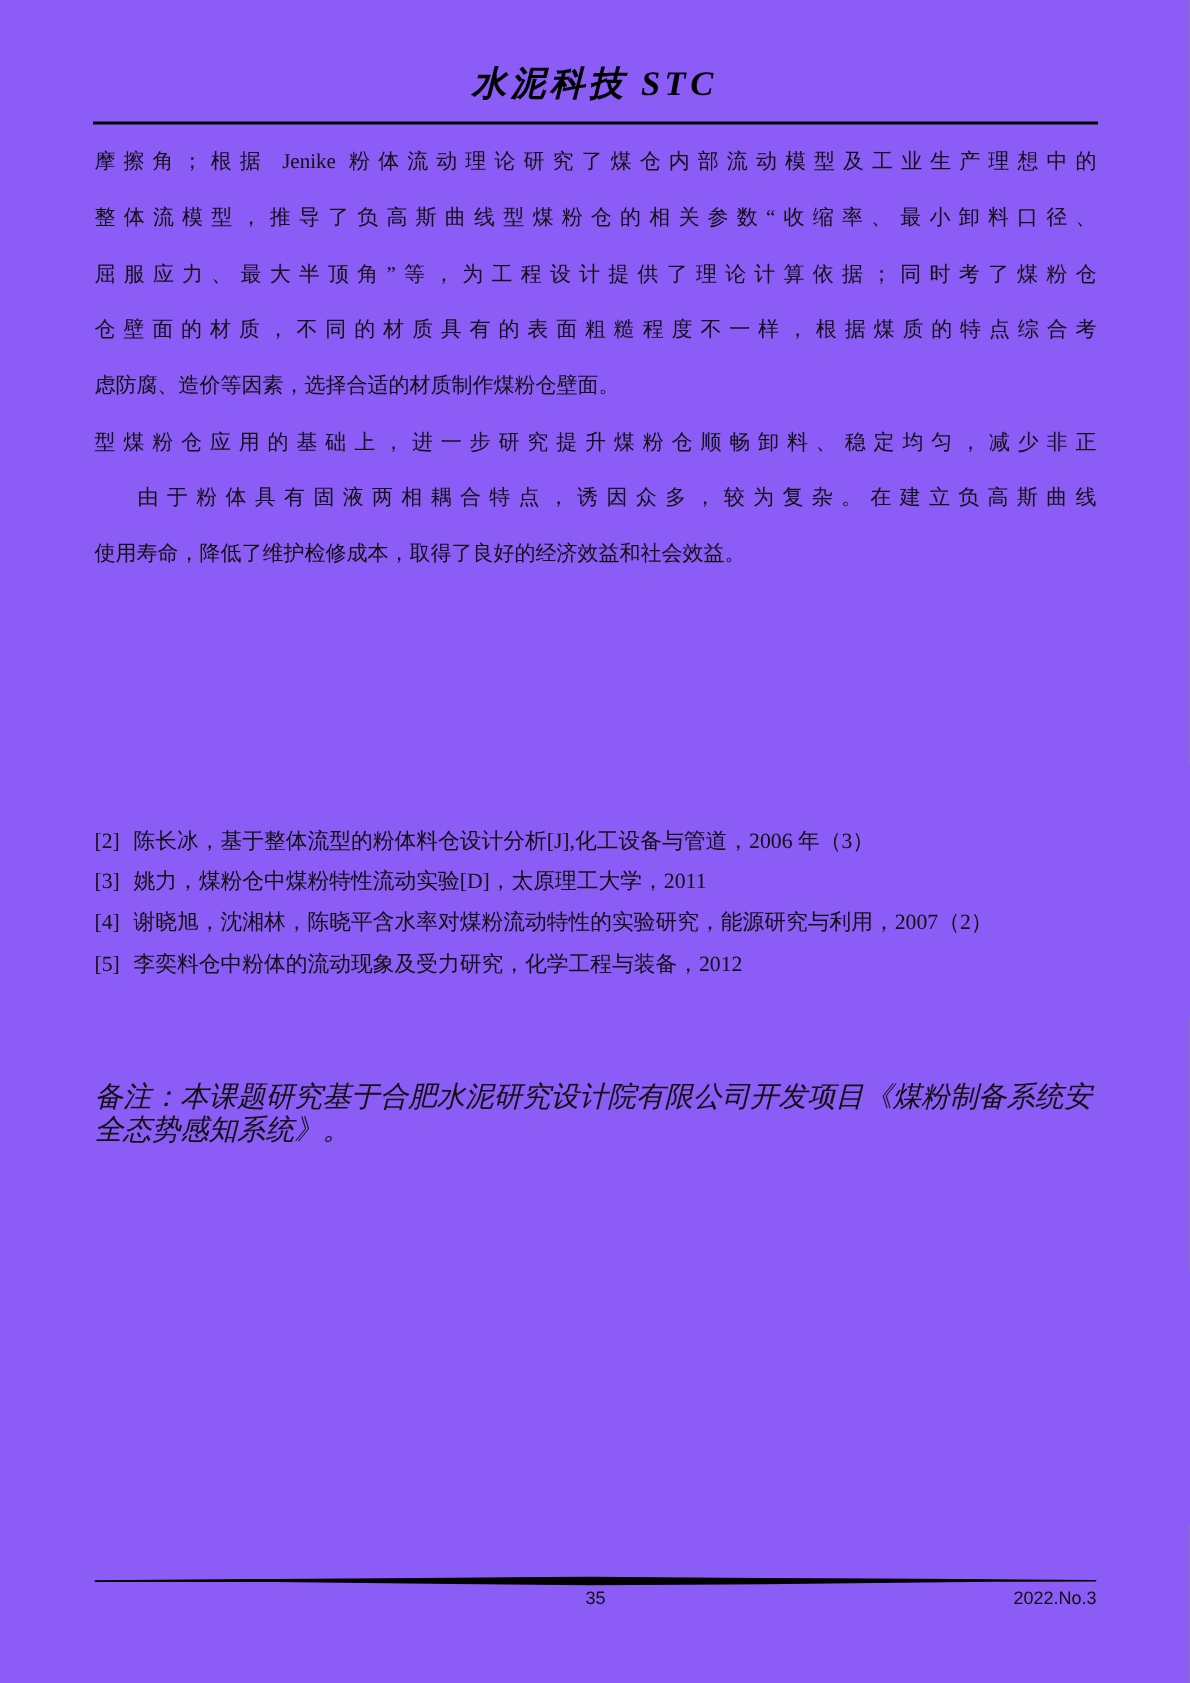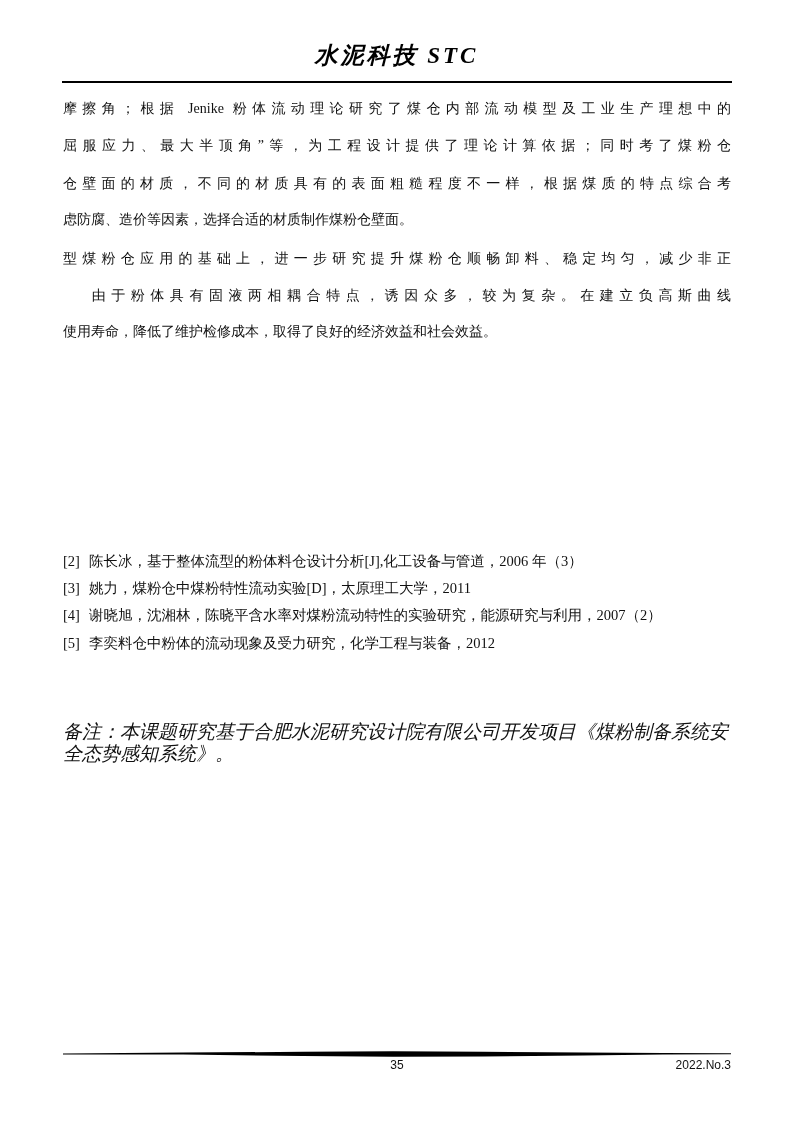--- a/index.html
+++ b/index.html
@@ -1,21 +1,21 @@
 <!DOCTYPE html>
 <html><head>
 <meta charset="utf-8">
 <style>
   html,body { margin:0; padding:0; background:#888; }
   .page {
     position: relative;
     width: 793px;
     height: 1122px;
     margin: 0 auto;
-    background: #ffffff;
+    background: #8b5cf6;
     overflow: hidden;
     color: #111111;
   }
   .header-title {
     position: absolute;
     top: 40px; left: 0; width: 100%;
     text-align: center;
     font-family: "Liberation Serif", "DejaVu Serif", serif;
     font-size: 23px;
     font-weight: bold;
@@ -99,20 +99,21 @@
 
 <div class="page">
 
   <div class="header-title">水泥科技 STC</div>
 
   <div class="header-rule"></div>
 
   <div class="body-block">
     <div>
         <div class="body-line">摩擦角；根据 Jenike 粉体流动理论研究了煤仓内部流动模型及工业生产理想中的</div>
+        <div class="body-line">整体流模型，推导了负高斯曲线型煤粉仓的相关参数“收缩率、最小卸料口径、</div>
         <div class="body-line">屈服应力、最大半顶角”等，为工程设计提供了理论计算依据；同时考了煤粉仓</div>
         <div class="body-line">仓壁面的材质，不同的材质具有的表面粗糙程度不一样，根据煤质的特点综合考</div>
         <div class="body-line para-end">虑防腐、造价等因素，选择合适的材质制作煤粉仓壁面。</div>
       </div>
     <div>
         <div class="body-line">型煤粉仓应用的基础上，进一步研究提升煤粉仓顺畅卸料、稳定均匀，减少非正</div>
         <div class="body-line first-indent">由于粉体具有固液两相耦合特点，诱因众多，较为复杂。在建立负高斯曲线</div>
         <div class="body-line para-end">使用寿命，降低了维护检修成本，取得了良好的经济效益和社会效益。</div>
       </div>
   </div>

